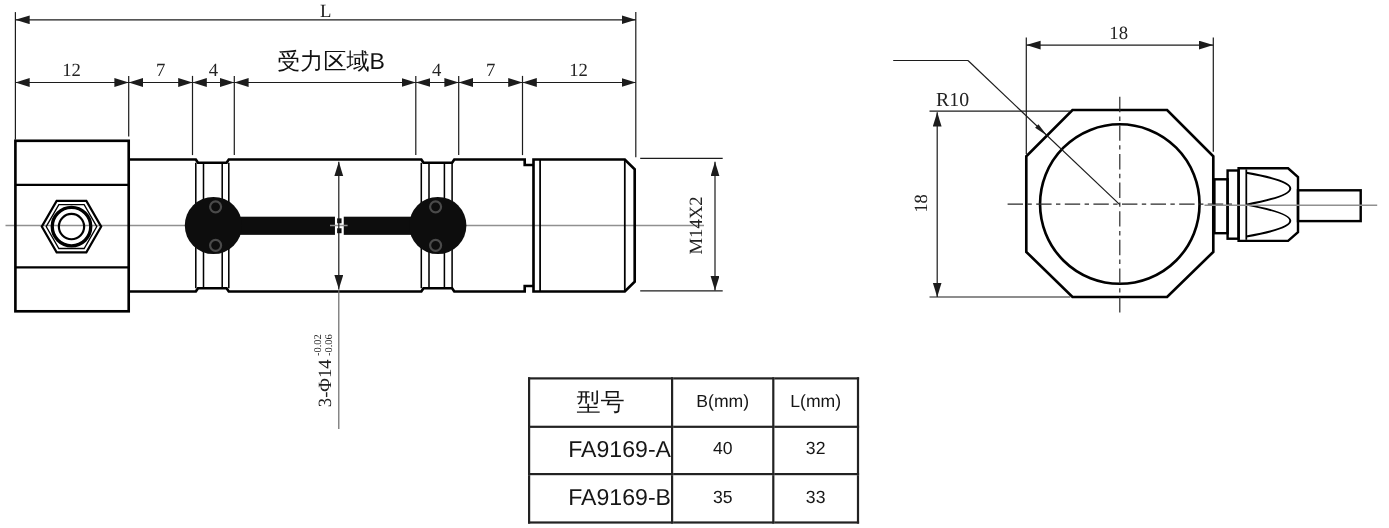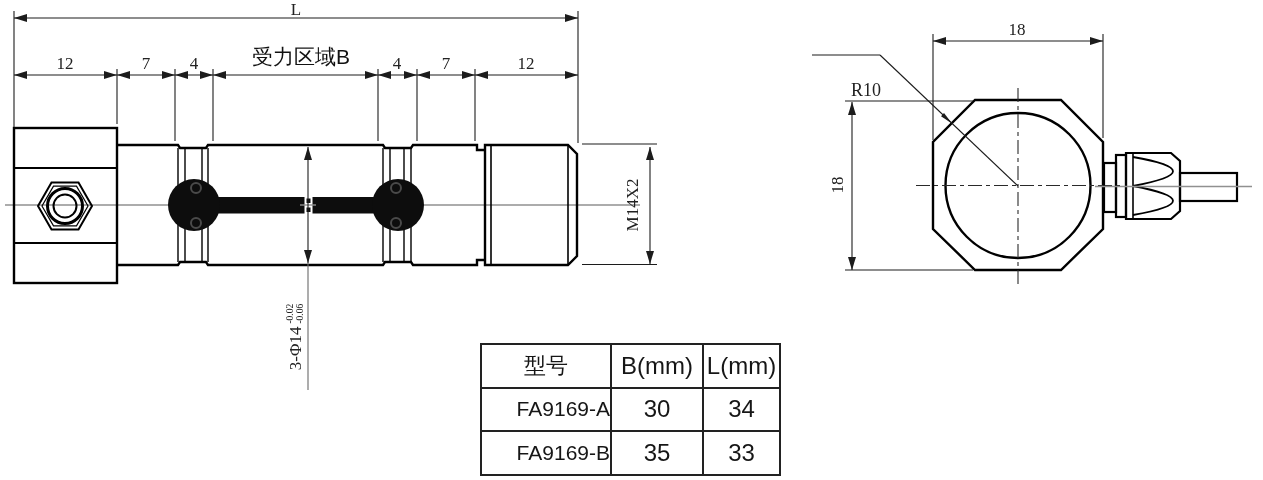--- a/index.html
+++ b/index.html
@@ -11,21 +11,21 @@
   .zone-label{position:absolute;text-align:center;font-family:"Liberation Sans",sans-serif;
               font-size:21px;font-weight:500;color:#111;line-height:1.0;}
   .bore{display:flex;align-items:center;justify-content:center;white-space:nowrap;}
   .bore .tol{display:inline-flex;flex-direction:column;font-size:9.5px;line-height:1.05;
              margin-left:3px;text-align:left;}
   
   #spec{position:absolute;left:480px;top:343px;width:293px;height:133px;
         border-collapse:collapse;table-layout:fixed;
         font-family:"Liberation Sans",sans-serif;color:#161616;}
   #spec td{border:2px solid #222;text-align:center;vertical-align:middle;
-           font-size:24px;font-weight:500;padding:0;}
+           font-size:16px;font-weight:500;padding:0;}
   #spec tr{height:33px;}
   #spec .c0{width:128px;margin-left:44px;}
   #spec .c1{width:90px;}
   #spec .c2{width:75px;}
   #spec .model{text-align:right;padding-left:6px;font-size:21px;}
   #spec .hd0{font-size:22px;}
 </style>
 </head>
 <body>
 
@@ -181,22 +181,22 @@
 
   <table id="spec">
     <tbody>
         <tr>
       <td class="c0 hd0">型号</td>
       <td class="c1">B(mm)</td>
       <td class="c2">L(mm)</td>
     </tr>
     <tr>
       <td class="c0 model">FA9169-A</td>
-      <td class="c1">30</td>
-      <td class="c2">34</td>
+      <td class="c1">40</td>
+      <td class="c2">32</td>
     </tr>
     <tr>
       <td class="c0 model">FA9169-B</td>
       <td class="c1">35</td>
       <td class="c2">33</td>
     </tr>
   </tbody>
     </table>
 
 </div>

